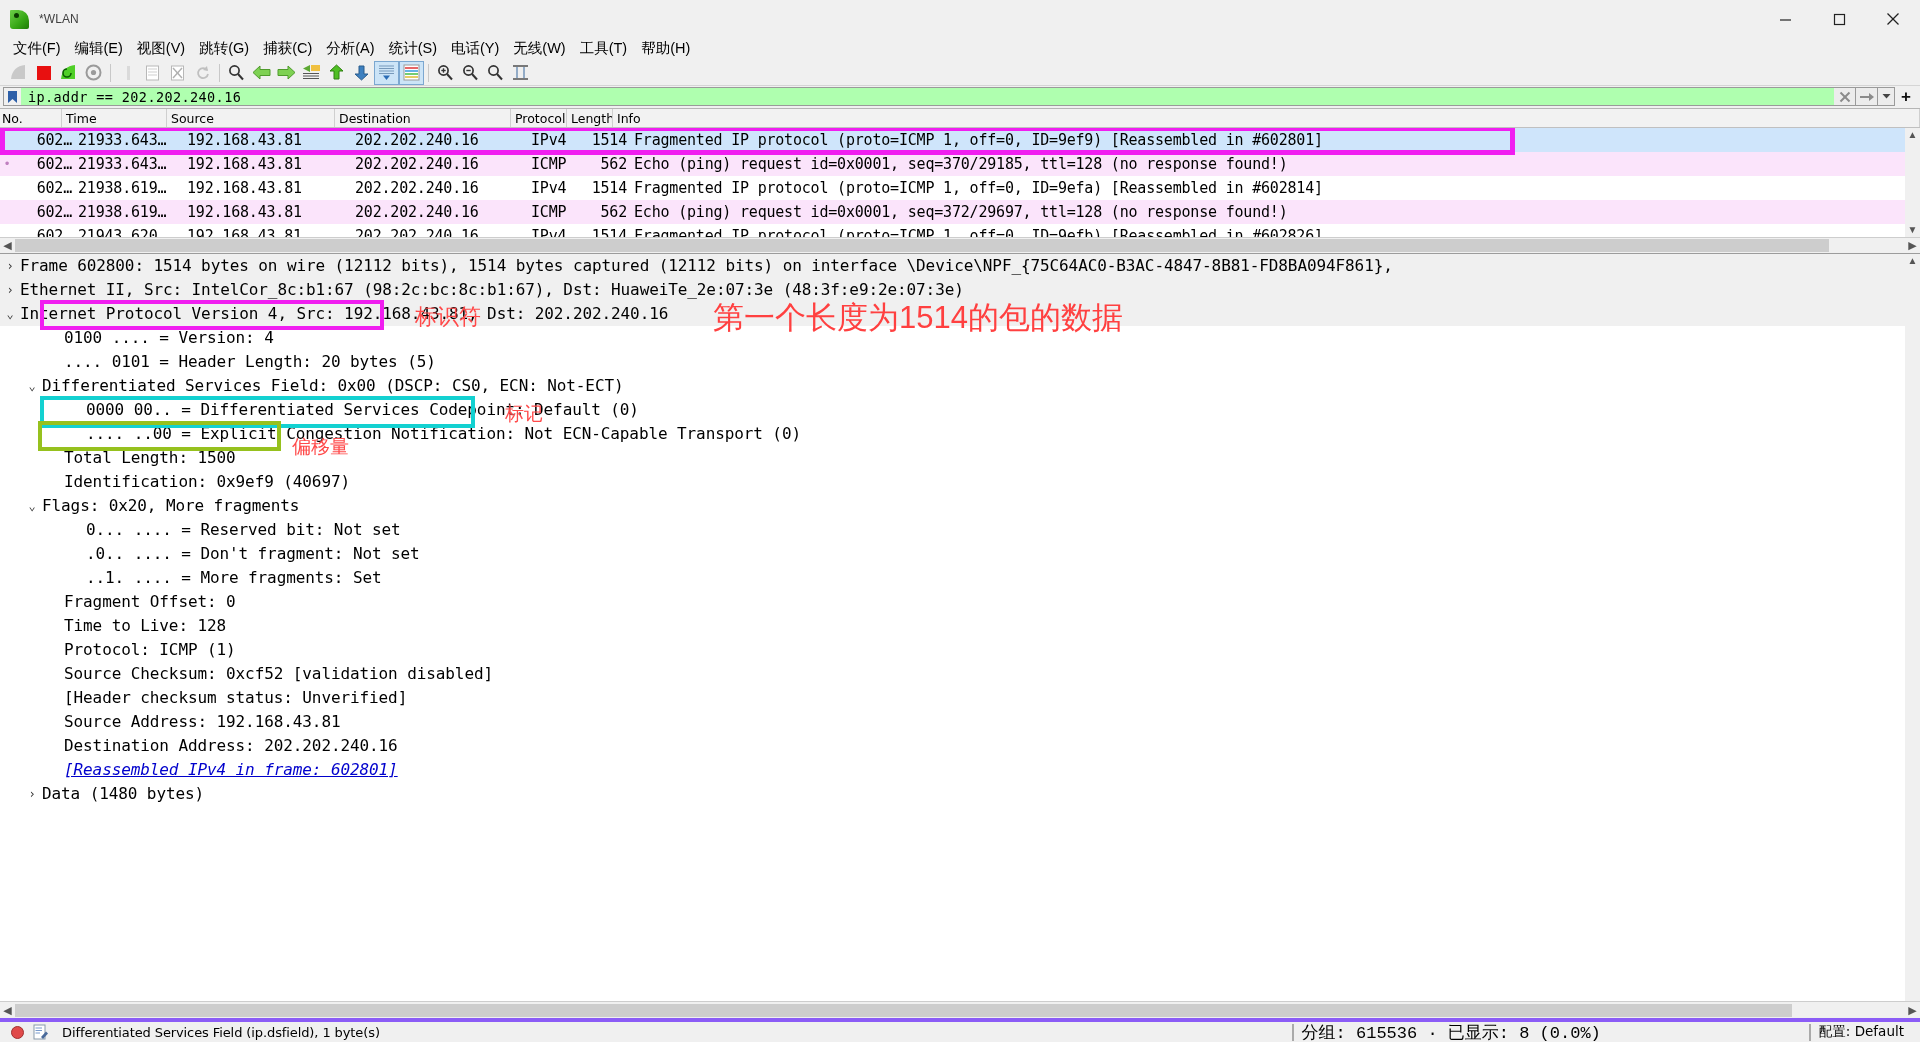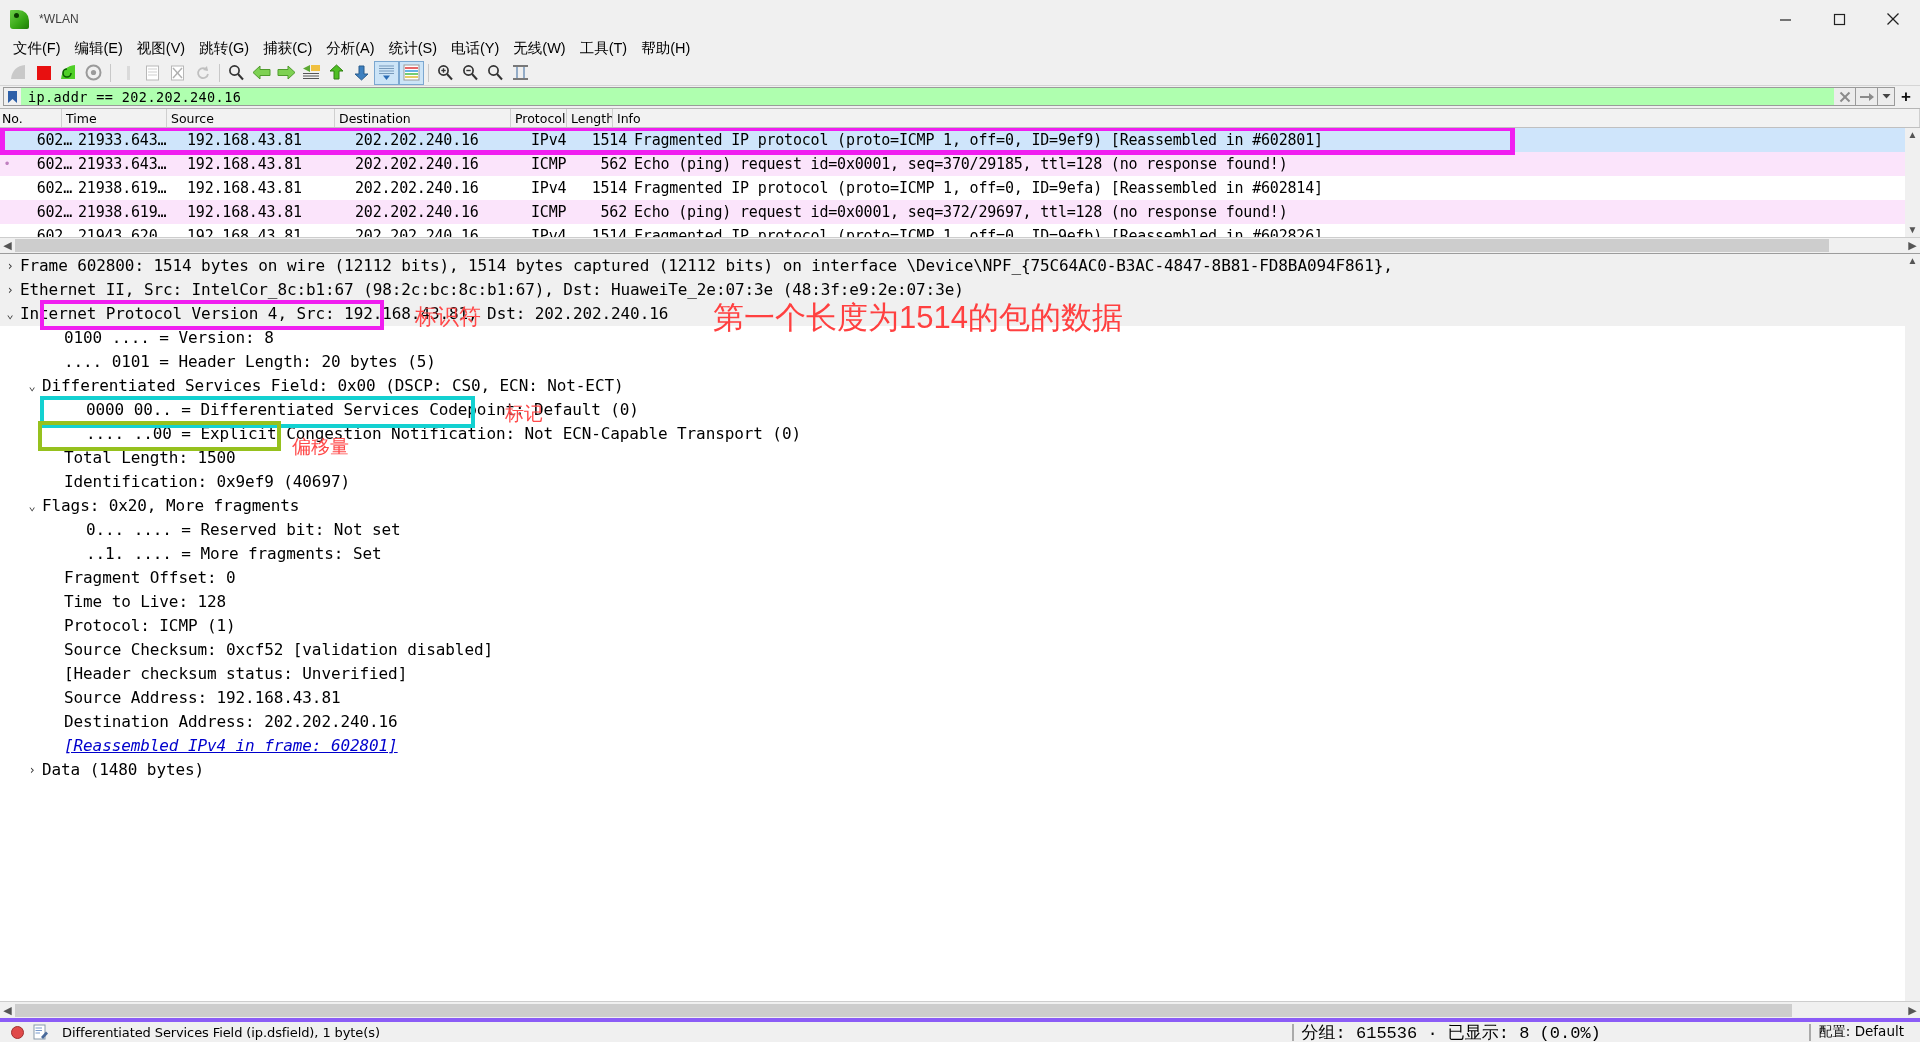--- a/index.html
+++ b/index.html
@@ -438,21 +438,21 @@
     <div class="dline gray" style="top:0;">
       <span class="arrowcell">›</span><span class="txt">Frame 602800: 1514 bytes on wire (12112 bits), 1514 bytes captured (12112 bits) on interface \Device\NPF_{75C64AC0-B3AC-4847-8B81-FD8BA094F861},</span>
     </div>
     <div class="dline gray">
       <span class="arrowcell">›</span><span class="txt">Ethernet II, Src: IntelCor_8c:b1:67 (98:2c:bc:8c:b1:67), Dst: HuaweiTe_2e:07:3e (48:3f:e9:2e:07:3e)</span>
     </div>
     <div class="dline gray">
       <span class="arrowcell">⌄</span><span class="txt">Internet Protocol Version 4, Src: 192.168.43.81, Dst: 202.202.240.16</span>
     </div>
     <div class="dline">
-      <span class="arrowcell"></span><span class="txt ind1">0100 .... = Version: 8</span>
+      <span class="arrowcell"></span><span class="txt ind1">0100 .... = Version: 4</span>
     </div>
     <div class="dline">
       <span class="arrowcell"></span><span class="txt ind1">.... 0101 = Header Length: 20 bytes (5)</span>
     </div>
     <div class="dline">
       <span class="arrowcell" style="margin-left:22px">⌄</span><span class="txt">Differentiated Services Field: 0x00 (DSCP: CS0, ECN: Not-ECT)</span>
     </div>
     <div class="dline">
       <span class="arrowcell"></span><span class="txt ind2">0000 00.. = Differentiated Services Codepoint: Default (0)</span>
     </div>
@@ -463,20 +463,23 @@
       <span class="arrowcell"></span><span class="txt ind1">Total Length: 1500</span>
     </div>
     <div class="dline">
       <span class="arrowcell"></span><span class="txt ind1">Identification: 0x9ef9 (40697)</span>
     </div>
     <div class="dline">
       <span class="arrowcell" style="margin-left:22px">⌄</span><span class="txt">Flags: 0x20, More fragments</span>
     </div>
     <div class="dline">
       <span class="arrowcell"></span><span class="txt ind2">0... .... = Reserved bit: Not set</span>
+    </div>
+    <div class="dline">
+      <span class="arrowcell"></span><span class="txt ind2">.0.. .... = Don't fragment: Not set</span>
     </div>
     <div class="dline">
       <span class="arrowcell"></span><span class="txt ind2">..1. .... = More fragments: Set</span>
     </div>
     <div class="dline">
       <span class="arrowcell"></span><span class="txt ind1">Fragment Offset: 0</span>
     </div>
     <div class="dline">
       <span class="arrowcell"></span><span class="txt ind1">Time to Live: 128</span>
     </div>

